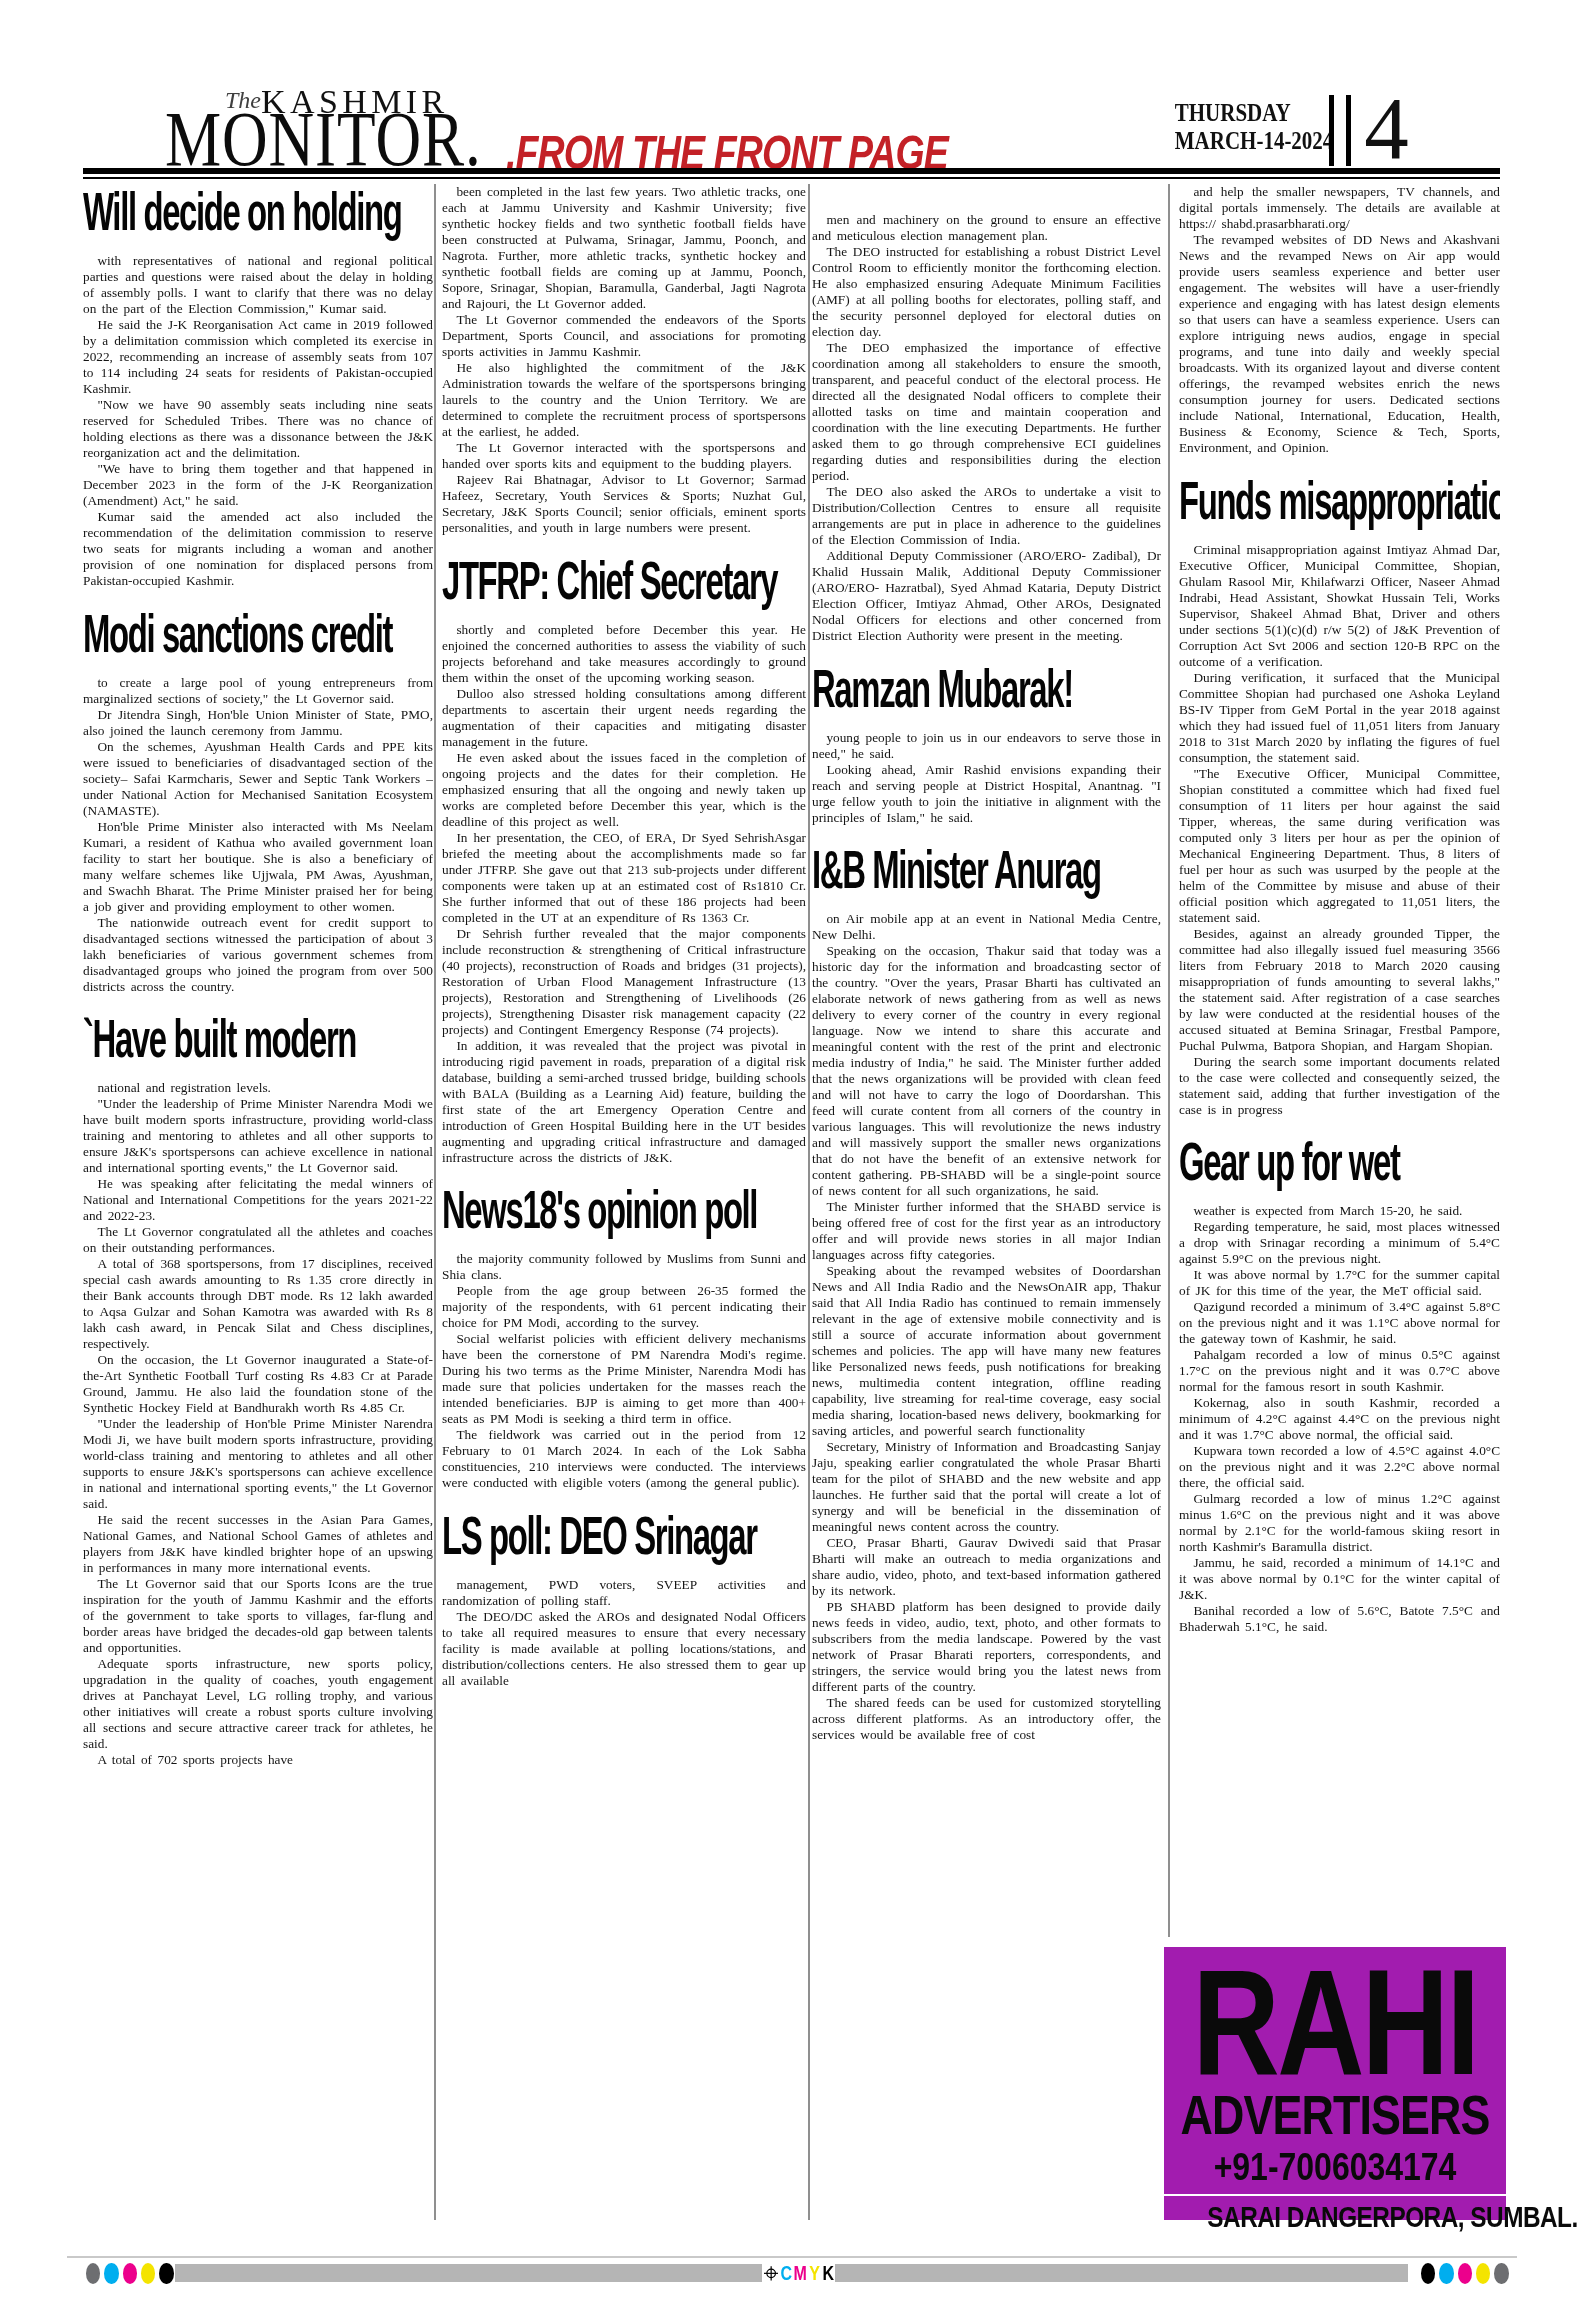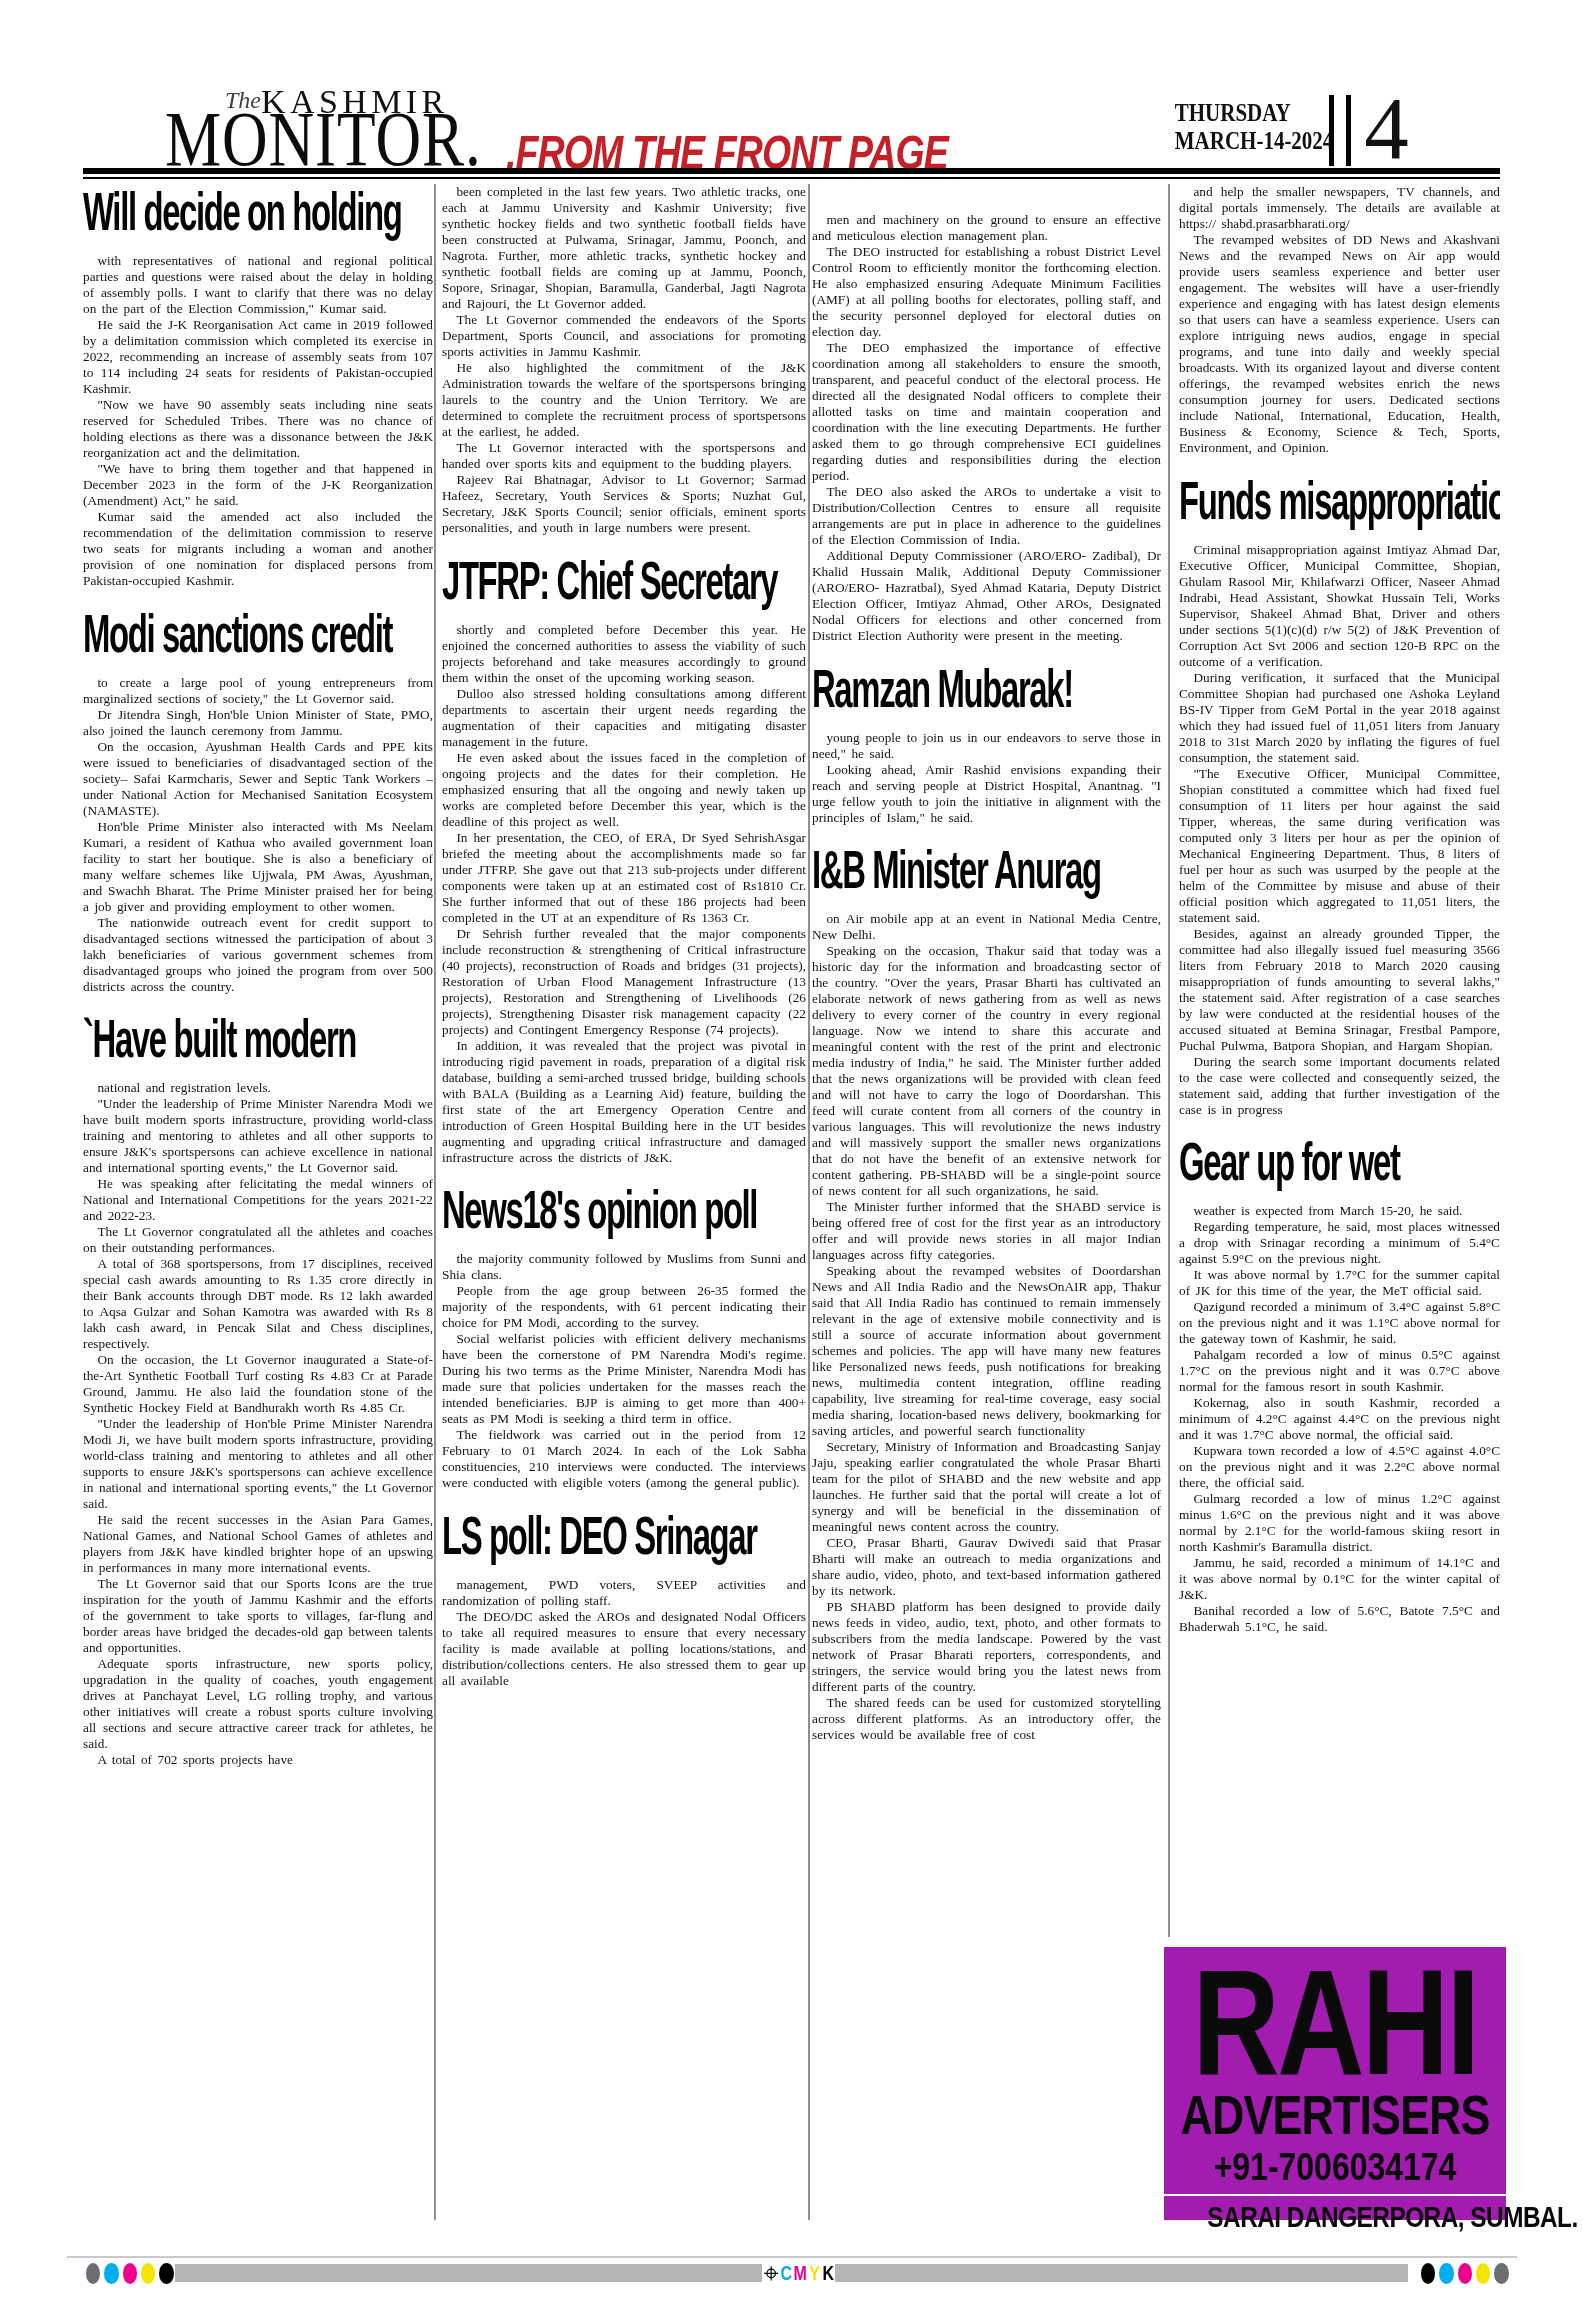--- a/index.html
+++ b/index.html
@@ -100,21 +100,21 @@
         <p>"Now we have 90 assembly seats including nine seats reserved for Scheduled Tribes. There was no chance of holding elections as there was a dissonance between the J&amp;K reorganization act and the delimitation.</p>
         <p>"We have to bring them together and that happened in December 2023 in the form of the J-K Reorganization (Amendment) Act," he said.</p>
         <p>Kumar said the amended act also included the recommendation of the delimitation commission to reserve two seats for migrants including a woman and another provision of one nomination for displaced persons from Pakistan-occupied Kashmir.</p>
       </div>
     </div>
     <div class="block">
       <div class="headline">Modi sanctions credit</div>
       <div class="body-text">
         <p>to create a large pool of young entrepreneurs from marginalized sections of society," the Lt Governor said.</p>
         <p>Dr Jitendra Singh, Hon'ble Union Minister of State, PMO, also joined the launch ceremony from Jammu.</p>
-        <p>On the occasion, Ayushman Health Cards and PPE kits were issued to beneficiaries of disadvantaged section of the society– Safai Karmcharis, Sewer and Septic Tank Workers – under National Action for Mechanised Sanitation Ecosystem (NAMASTE).</p>
+        <p>On the schemes, Ayushman Health Cards and PPE kits were issued to beneficiaries of disadvantaged section of the society– Safai Karmcharis, Sewer and Septic Tank Workers – under National Action for Mechanised Sanitation Ecosystem (NAMASTE).</p>
         <p>Hon'ble Prime Minister also interacted with Ms Neelam Kumari, a resident of Kathua who availed government loan facility to start her boutique. She is also a beneficiary of many welfare schemes like Ujjwala, PM Awas, Ayushman, and Swachh Bharat. The Prime Minister praised her for being a job giver and providing employment to other women.</p>
         <p>The nationwide outreach event for credit support to disadvantaged sections witnessed the participation of about 3 lakh beneficiaries of various government schemes from disadvantaged groups who joined the program from over 500 districts across the country.</p>
       </div>
     </div>
     <div class="block">
       <div class="headline">`Have built modern</div>
       <div class="body-text">
         <p>national and registration levels.</p>
         <p>"Under the leadership of Prime Minister  Narendra Modi we have built modern sports infrastructure, providing world-class training and mentoring to athletes and all other supports to ensure J&amp;K's sportspersons can achieve excellence in national and international sporting events," the Lt Governor said.</p>
         <p>He was speaking after felicitating the medal winners of National and International Competitions for the years 2021-22 and 2022-23.</p>

